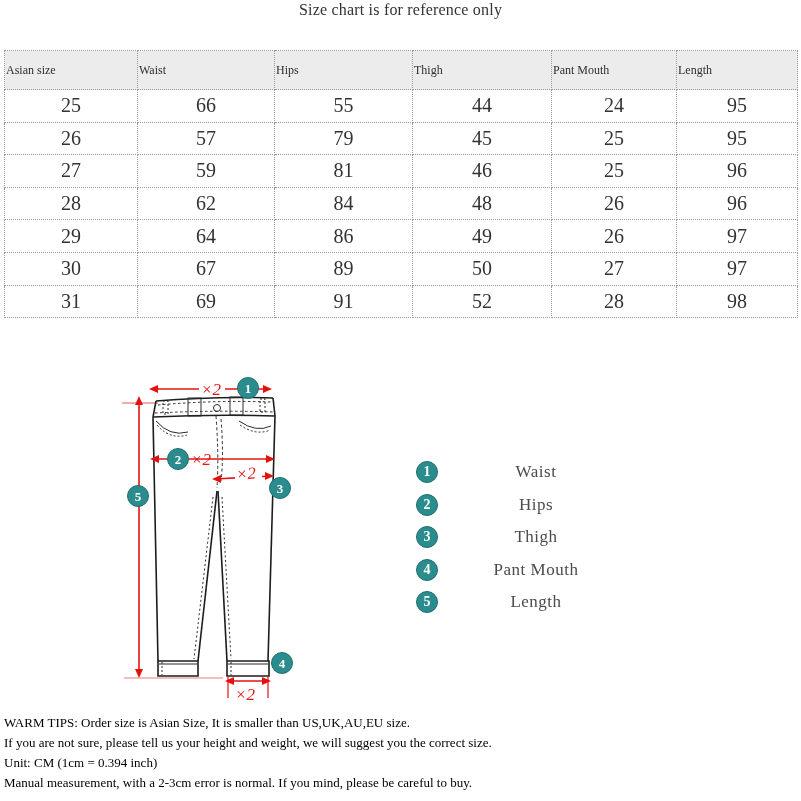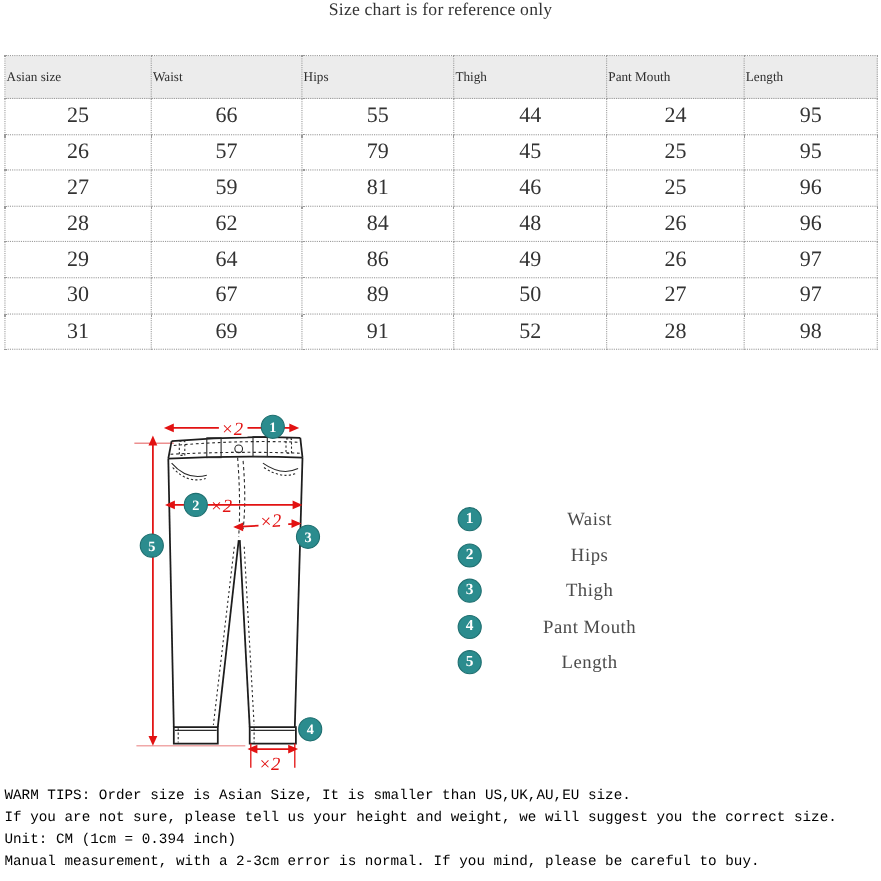--- a/index.html
+++ b/index.html
@@ -40,21 +40,21 @@
     background:#2b8c8e;border:1px solid #1f6f70;box-sizing:border-box;
     color:#fff;font-size:14px;font-weight:bold;text-align:center;line-height:20px;
   }
   .legend-label{
     position:absolute;left:20px;top:5px;width:200px;text-align:center;
     font-size:17px;color:#4b4b4b;letter-spacing:.5px;
   }
   
   .tips{
     position:absolute;left:4px;top:713px;width:797px;
-    font-family:Liberation Mono, monospace;
+    font-family:Liberation Serif, serif;
     font-size:13px;line-height:20px;color:#000;white-space:nowrap;
   }
   
   .svg-x2{fill:#e21212;font-size:17px;font-style:italic;font-family:"Liberation Serif",serif;}
   .svg-num{fill:#ffffff;font-size:13px;font-weight:bold;font-family:"Liberation Serif",serif;text-anchor:middle;}
 </style>
 </head>
 <body>
 
 <div class="page">

